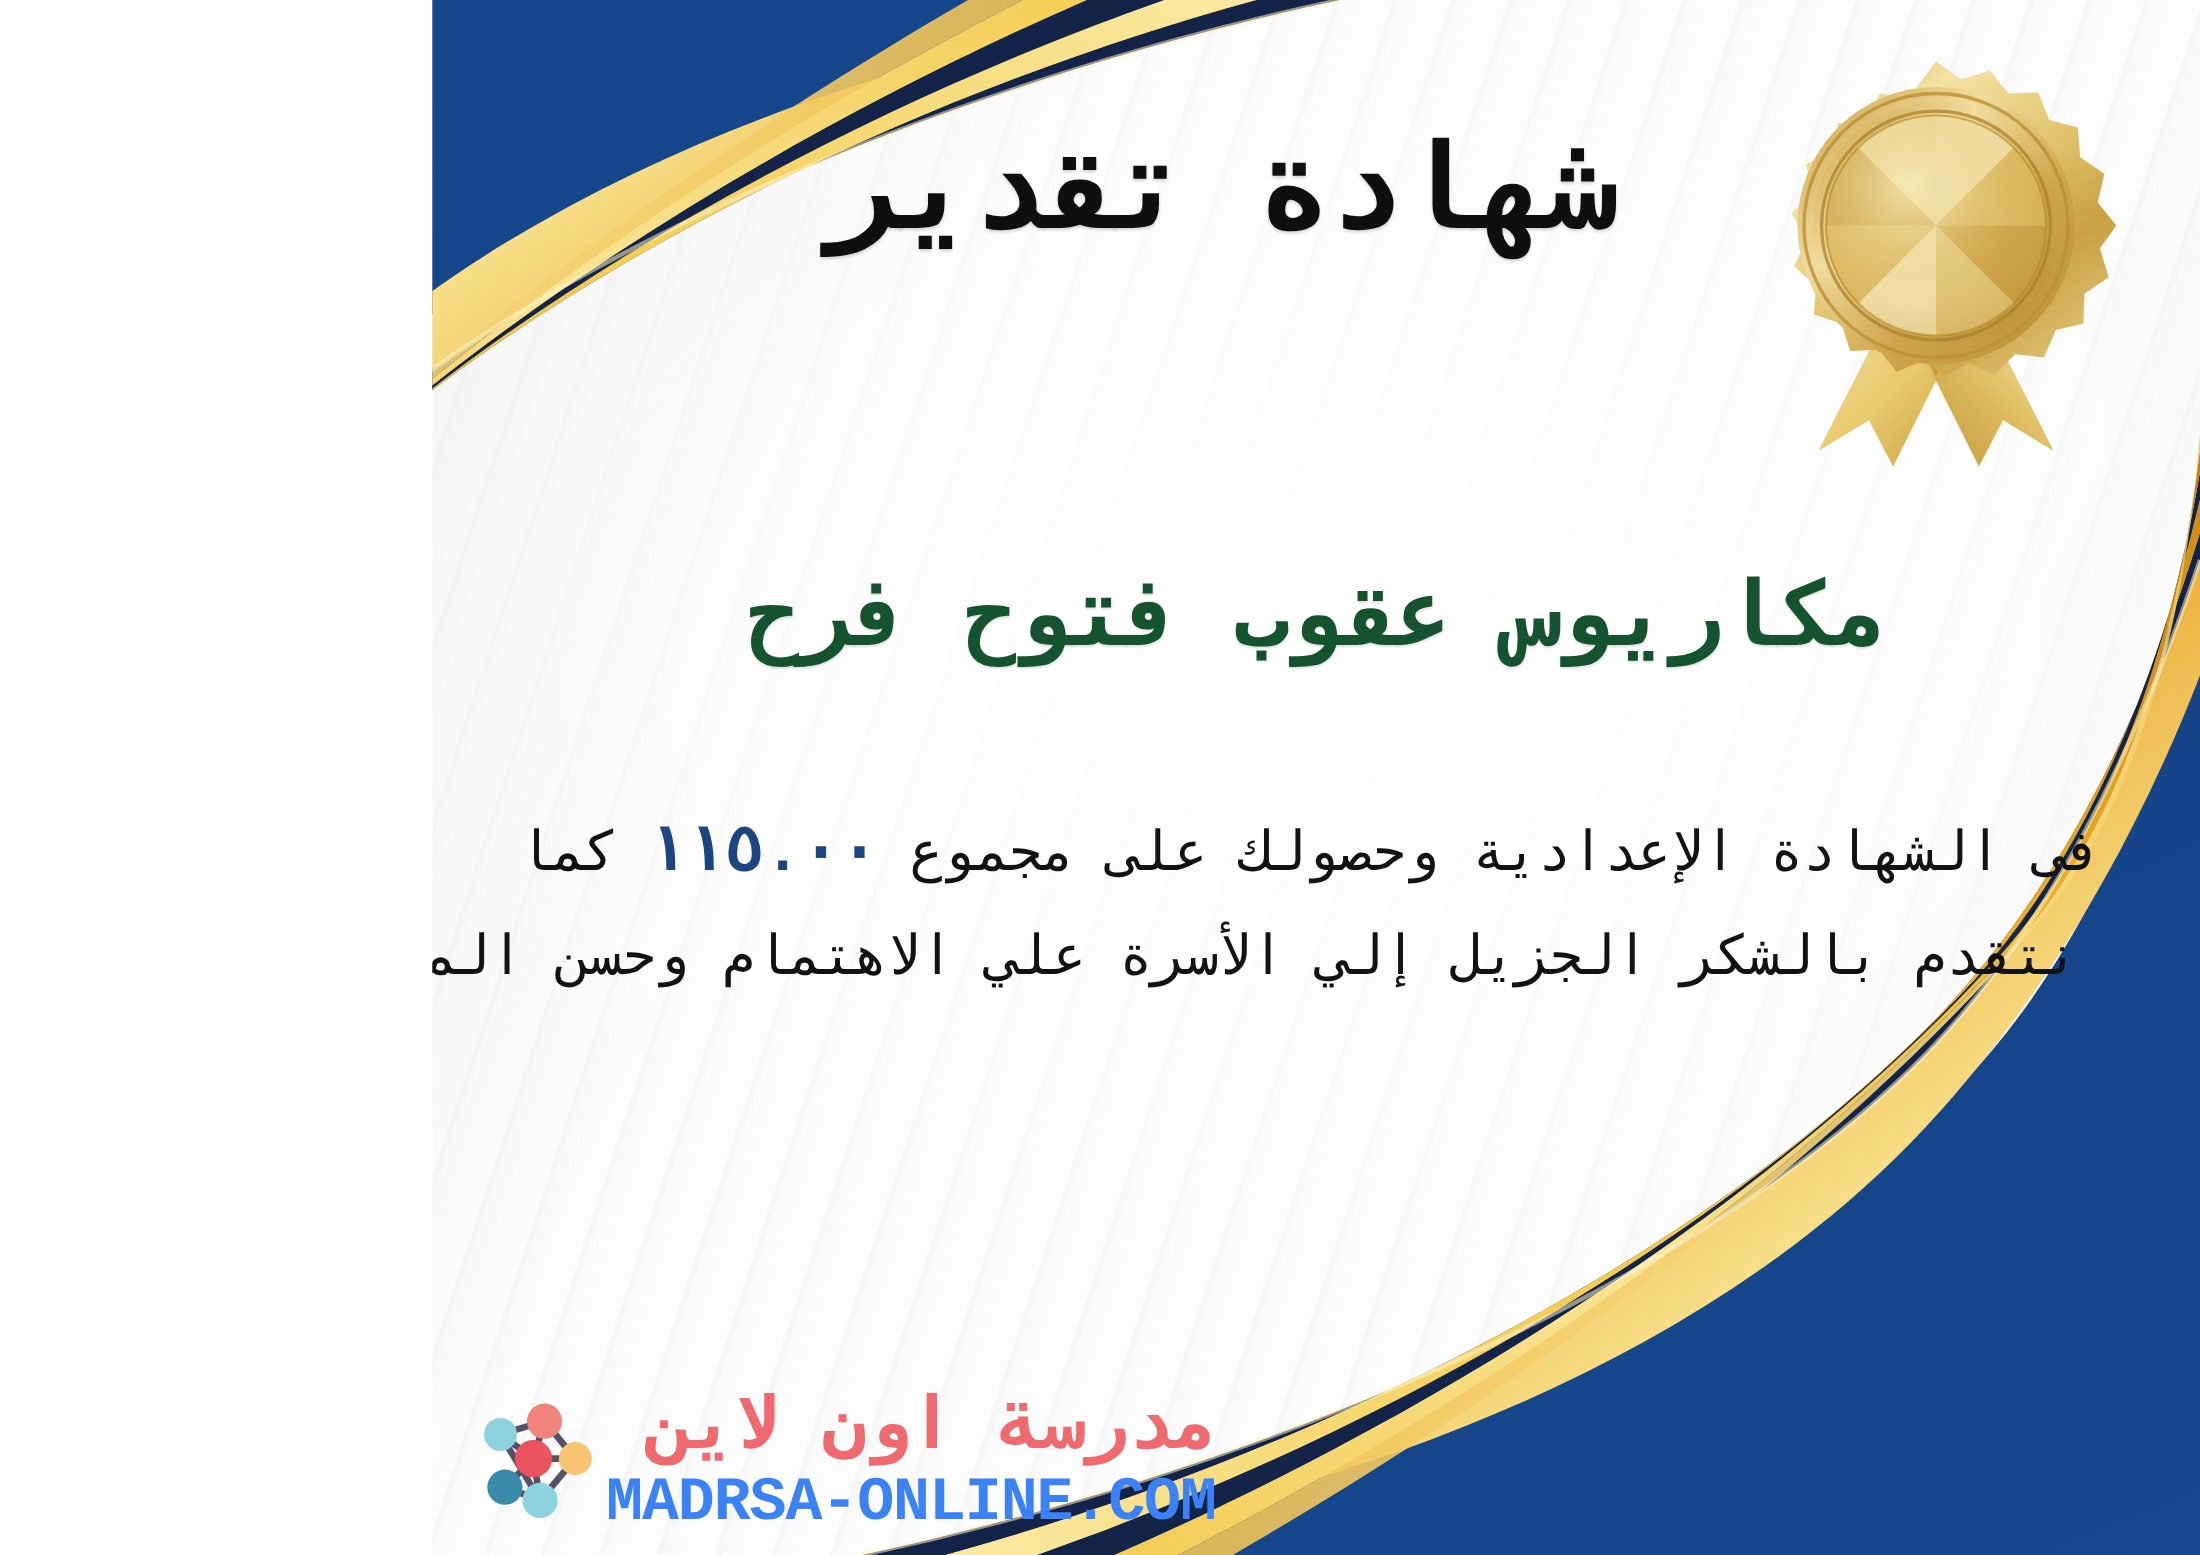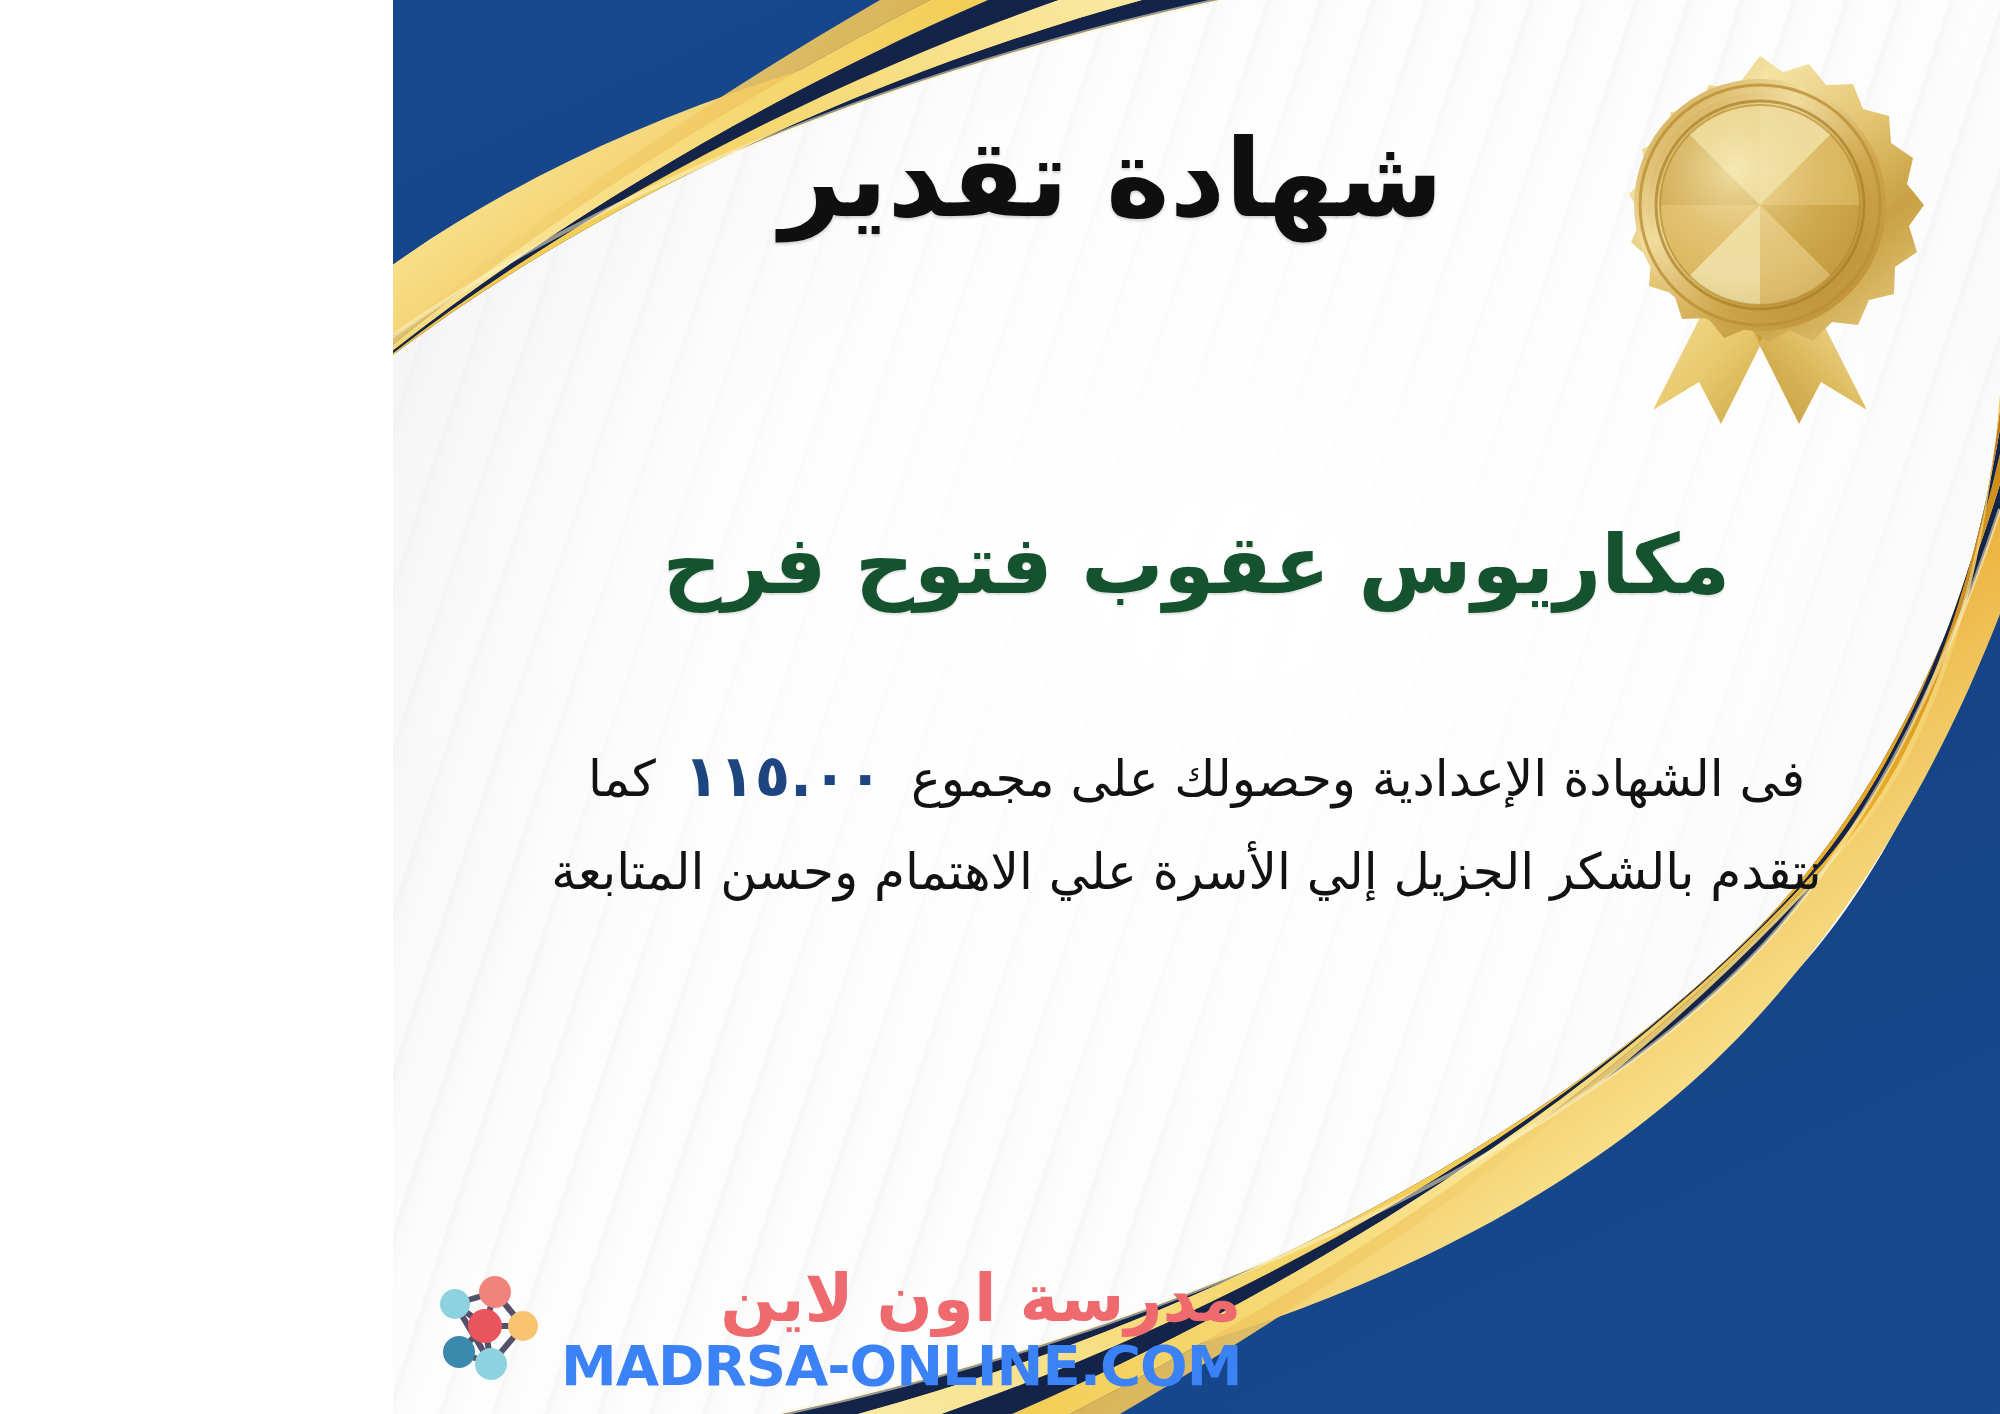--- a/index.html
+++ b/index.html
@@ -11,20 +11,21 @@
   body {
     font-family: "DejaVu Sans", "Liberation Sans", sans-serif;
   }
 
   #certificate {
     position: relative;
     width: 1607px;
     height: 1414px;
     overflow: hidden;
     background: #ffffff;
+    font-family: Liberation Mono, monospace;
   }
 
   
   .paper-base {
     position: absolute;
     inset: 0;
     background: #fdfdfd;
   }
   .paper-stripes {
     position: absolute;
@@ -135,21 +136,21 @@
   }
 
   
   .brand {
     position: absolute;
     left: 26px;
     bottom: 18px;
     display: flex;
     flex-direction: row-reverse;
     align-items: center;
-    gap: 10px;
+    gap: 0;
   }
   .brand-text {
     display: flex;
     flex-direction: column;
     align-items: flex-start;
     line-height: 1;
   }
   .brand-ar {
     font-size: 66px;
     font-weight: 700;

